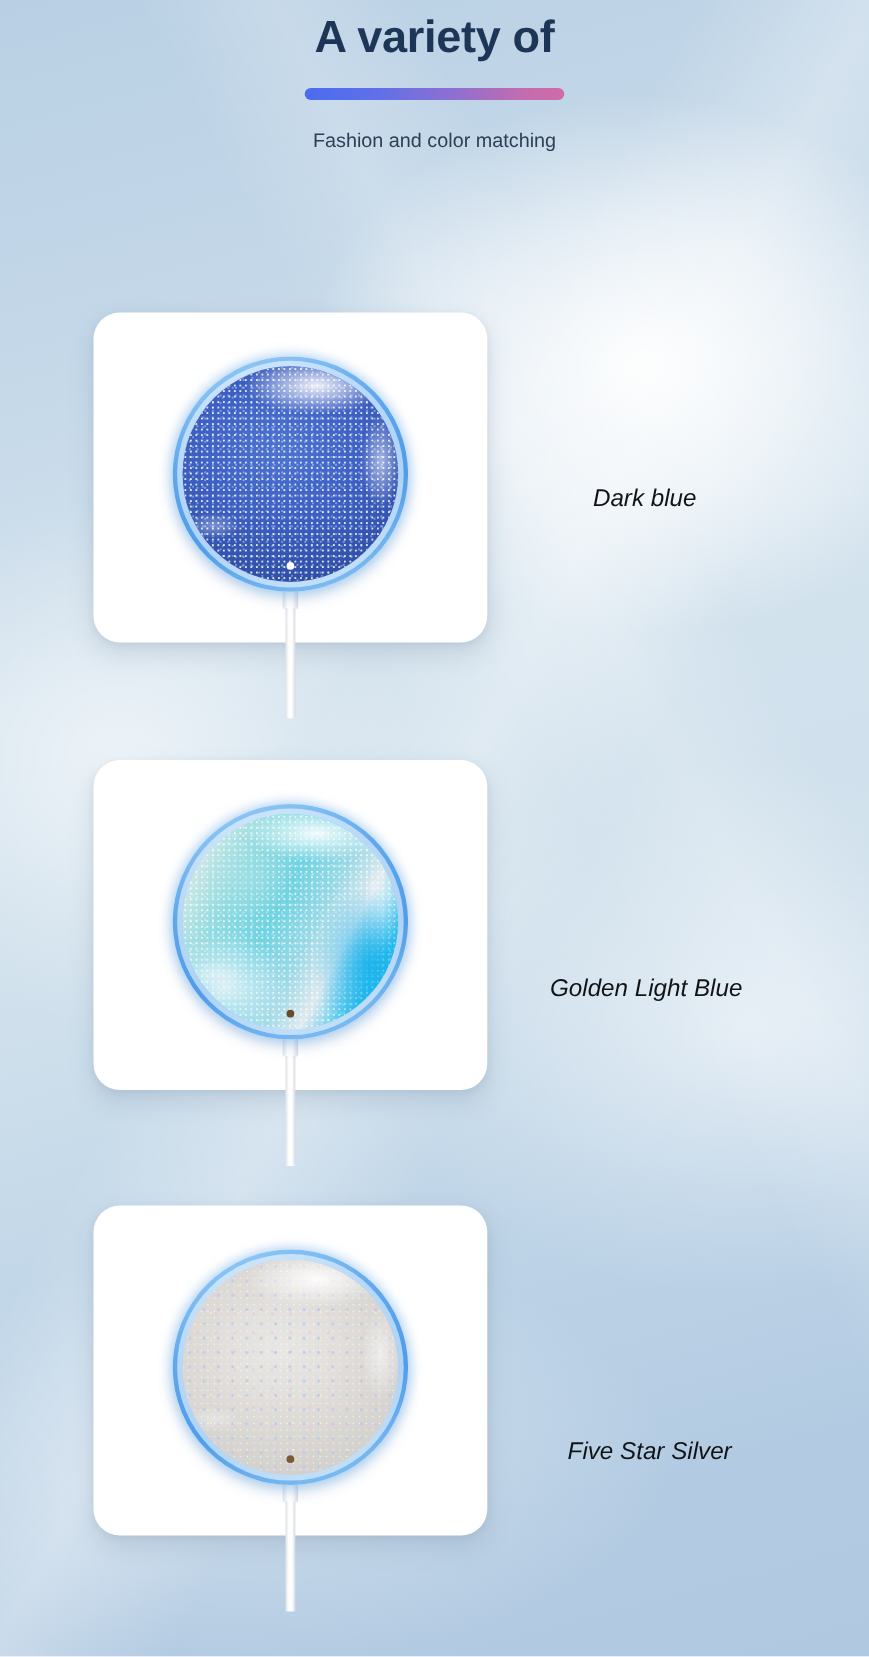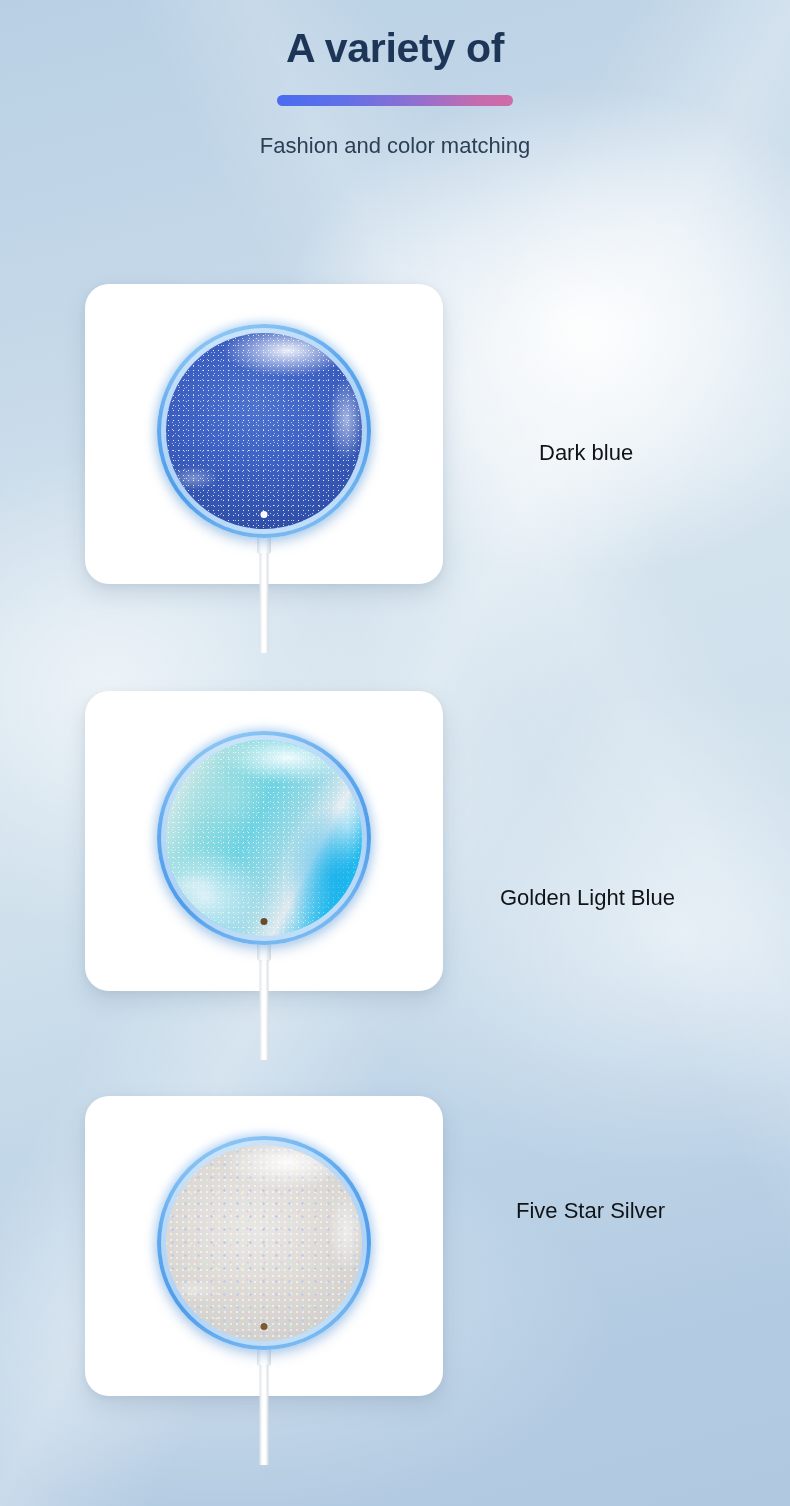--- a/index.html
+++ b/index.html
@@ -20,53 +20,53 @@
   }
   
   #page::before {
     content:""; position:absolute; inset:0; pointer-events:none;
     background:
       linear-gradient(118deg, rgba(255,255,255,0) 40%, rgba(255,255,255,0.30) 50%, rgba(255,255,255,0) 60%),
       linear-gradient(62deg, rgba(255,255,255,0) 58%, rgba(255,255,255,0.18) 66%, rgba(255,255,255,0) 74%);
   }
 
   
-  .header { position:absolute; left:0; right:0; top:22px; text-align:center; }
+  .header { position:absolute; left:0; right:0; top:7px; text-align:center; }
   .title {
     font-size:41px; line-height:1.30; font-weight:bold;
     color:#1d3557; letter-spacing:-0.3px;
   }
   .title .ln { display:block; }
   .rule {
     width:236px; height:11px; margin:20px auto 0;
     border-radius:6px;
     background:linear-gradient(90deg,#4a6cf0 0%, #6070e8 28%, #8f6fd0 58%, #c46cae 85%, #d06ba8 100%);
   }
   .subtitle {
     margin-top:27px;
-    font-size:22px; color:#2b3f55; font-weight:normal;
+    font-size:18px; color:#2b3f55; font-weight:normal;
   }
 
   
   .card {
     position:absolute; left:85px; width:358px; height:300px;
     background:#ffffff; border-radius:24px;
     box-shadow:0 10px 22px rgba(100,125,150,0.20), 0 2px 6px rgba(100,125,150,0.10);
   }
   #card-1 { top:284px; }
   #card-2 { top:691px; }
   #card-3 { top:1096px; }
 
   .label {
     position:absolute;
-    font-size:22px; color:#111417; white-space:nowrap;
+    font-size:22px; color:#111417; white-space:nowrap;font-style:italic;
   }
   #label-1 { left:539px; top:440px; }
   #label-2 { left:500px; top:845px;margin-top:40px; }
-  #label-3 { left:516px; top:1198px; }
+  #label-3 { left:516px; top:1306px; }
 
   
   .puck-wrap {
     position:absolute; left:0; right:0; top:0; bottom:0;
     display:flex; align-items:center; justify-content:center;
   }
   .puck {
     position:relative;
     width:214px; height:214px;
     margin-top:-6px;

